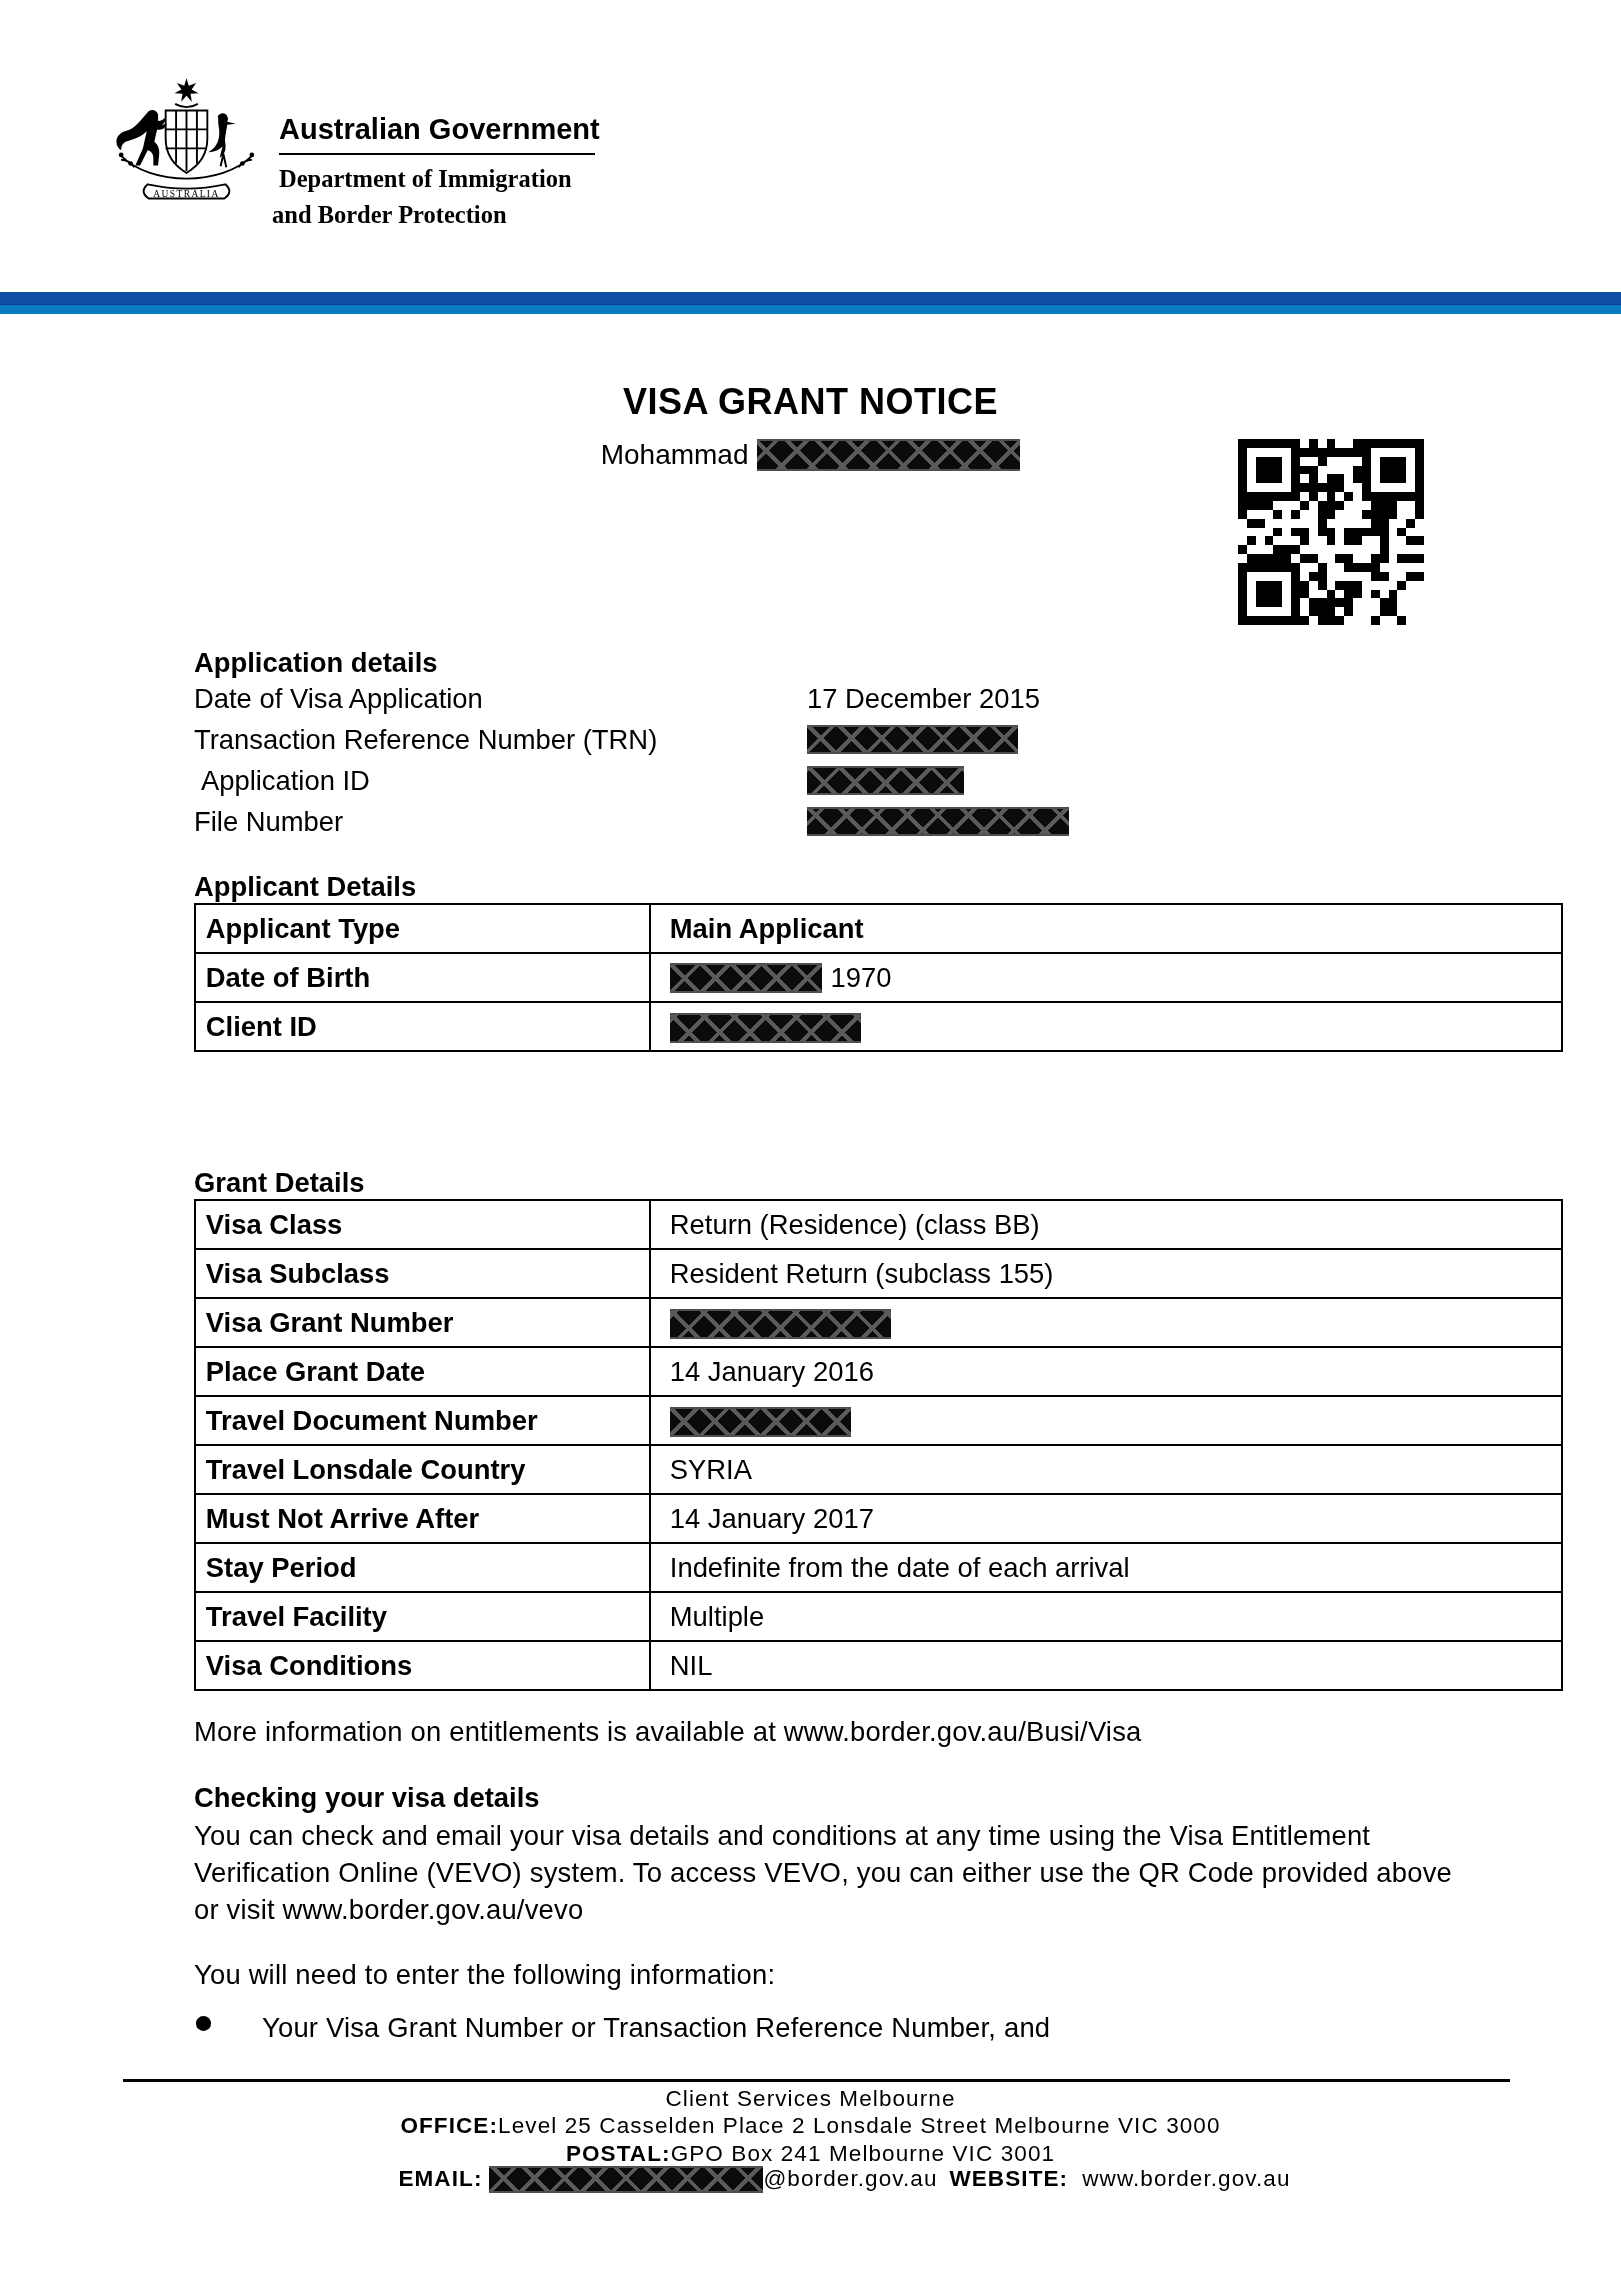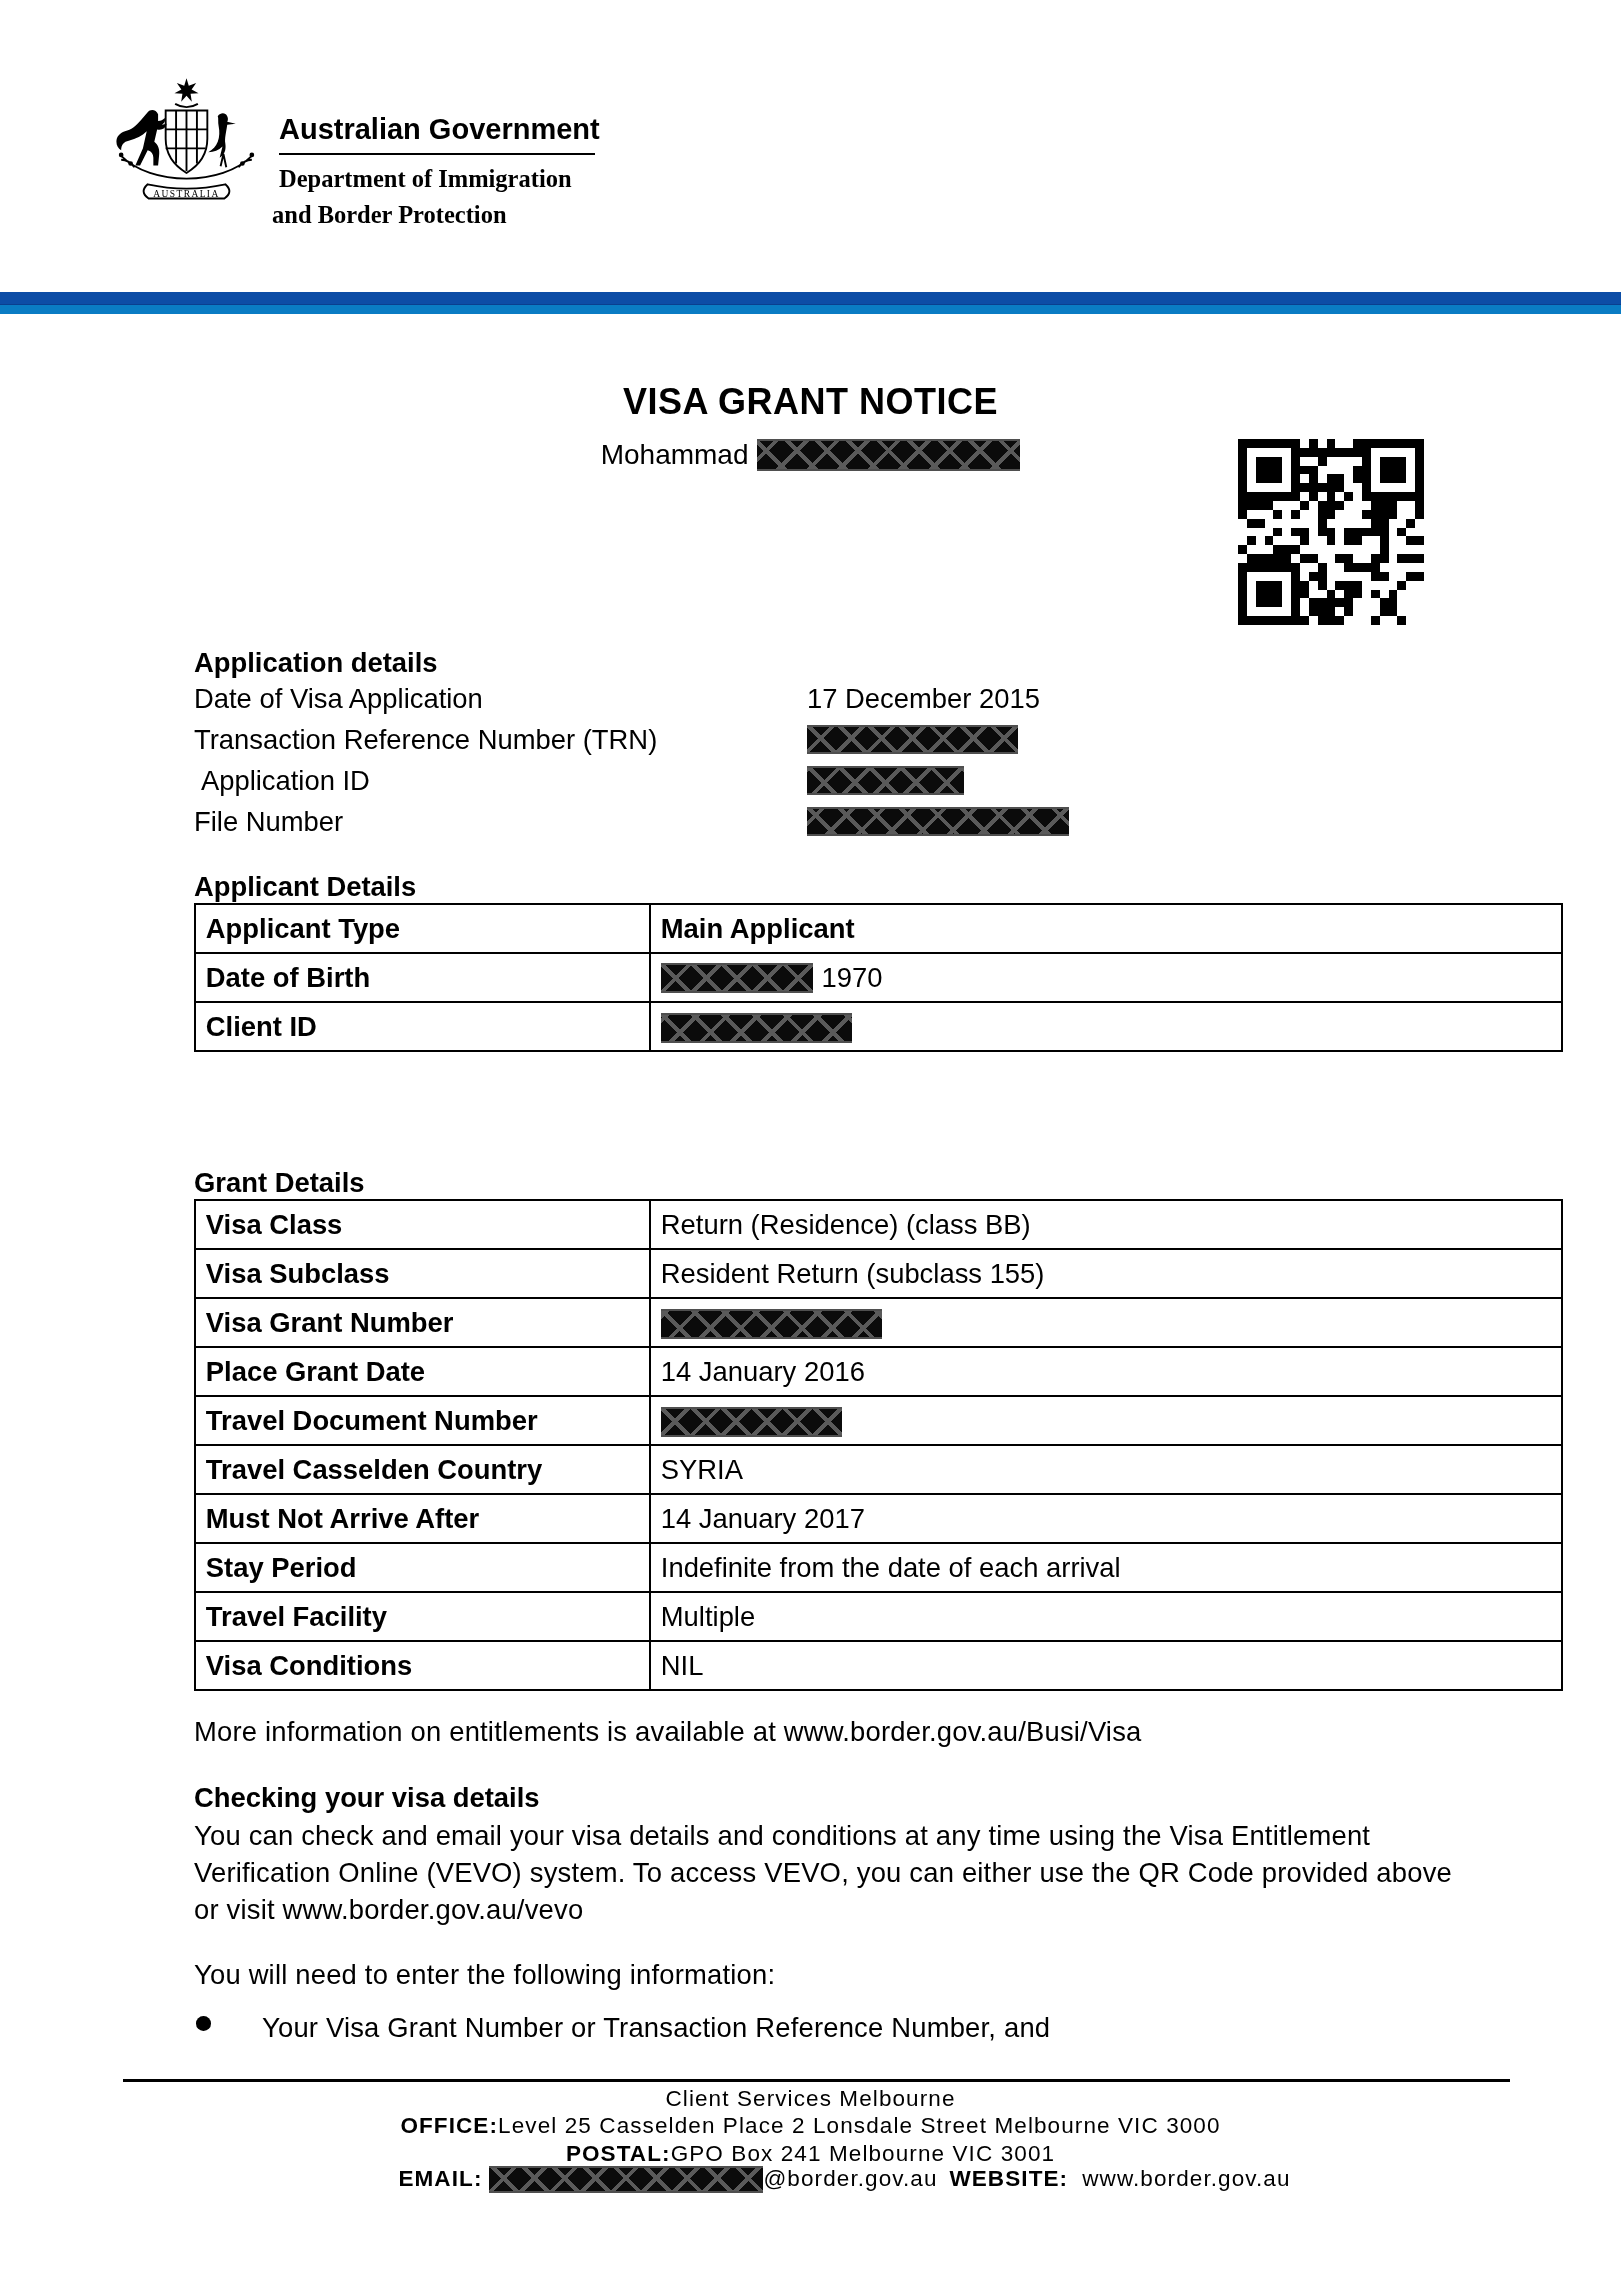--- a/index.html
+++ b/index.html
@@ -23,21 +23,21 @@
     border-top:2px solid #4f4f4f;border-bottom:2px solid #4f4f4f;box-sizing:border-box;}
   
   .h-sec{font-size:27.4px;font-weight:bold;}
   .kv{display:grid;grid-template-columns:613px auto;grid-auto-rows:41px;font-size:27.4px;}
   .kv .lbl,.kv .val{display:flex;align-items:center;}
   
   table.doc{border-collapse:collapse;table-layout:fixed;width:1369px;border:2.9px solid #000;}
   table.doc td{border:2px solid #000;height:47px;font-size:27.4px;padding:0 0 0 9.8px;
                vertical-align:middle;overflow:hidden;white-space:nowrap;}
   table.doc td.c1{width:443px;font-weight:bold;}
-  table.doc td.c2{padding-left:10px;border-radius:8px;}
+  table.doc td.c2{padding-left:19px;border-radius:8px;}
   .vflex{display:flex;align-items:center;gap:8.8px;}
   
   .body-txt{font-size:27.4px;line-height:37px;letter-spacing:0.2px;}
   .bold{font-weight:bold;}
   
   .bullet-dot{position:absolute;left:2px;top:6.9px;width:14.7px;height:14.7px;border-radius:50%;background:#000;}
   
   .foot{width:100%;text-align:center;font-size:22.5px;letter-spacing:1.1px;}
   .foot-flex{display:flex;justify-content:center;align-items:center;width:100%;
              font-size:22.5px;letter-spacing:1.1px;}
@@ -395,21 +395,21 @@
       <td class="c1">Place Grant Date</td>
       <td class="c2">14 January 2016</td>
     </tr>
     <tr>
       <td class="c1">Travel Document Number</td>
       <td class="c2">
         <span class="redact" style="width:181px;height:30px;vertical-align:middle;"></span>
       </td>
     </tr>
     <tr>
-      <td class="c1">Travel Casselden Country</td>
+      <td class="c1">Travel Lonsdale Country</td>
       <td class="c2">SYRIA</td>
     </tr>
     <tr>
       <td class="c1">Must Not Arrive After</td>
       <td class="c2">14 January 2017</td>
     </tr>
     <tr>
       <td class="c1">Stay Period</td>
       <td class="c2">Indefinite from the date of each arrival</td>
     </tr>

